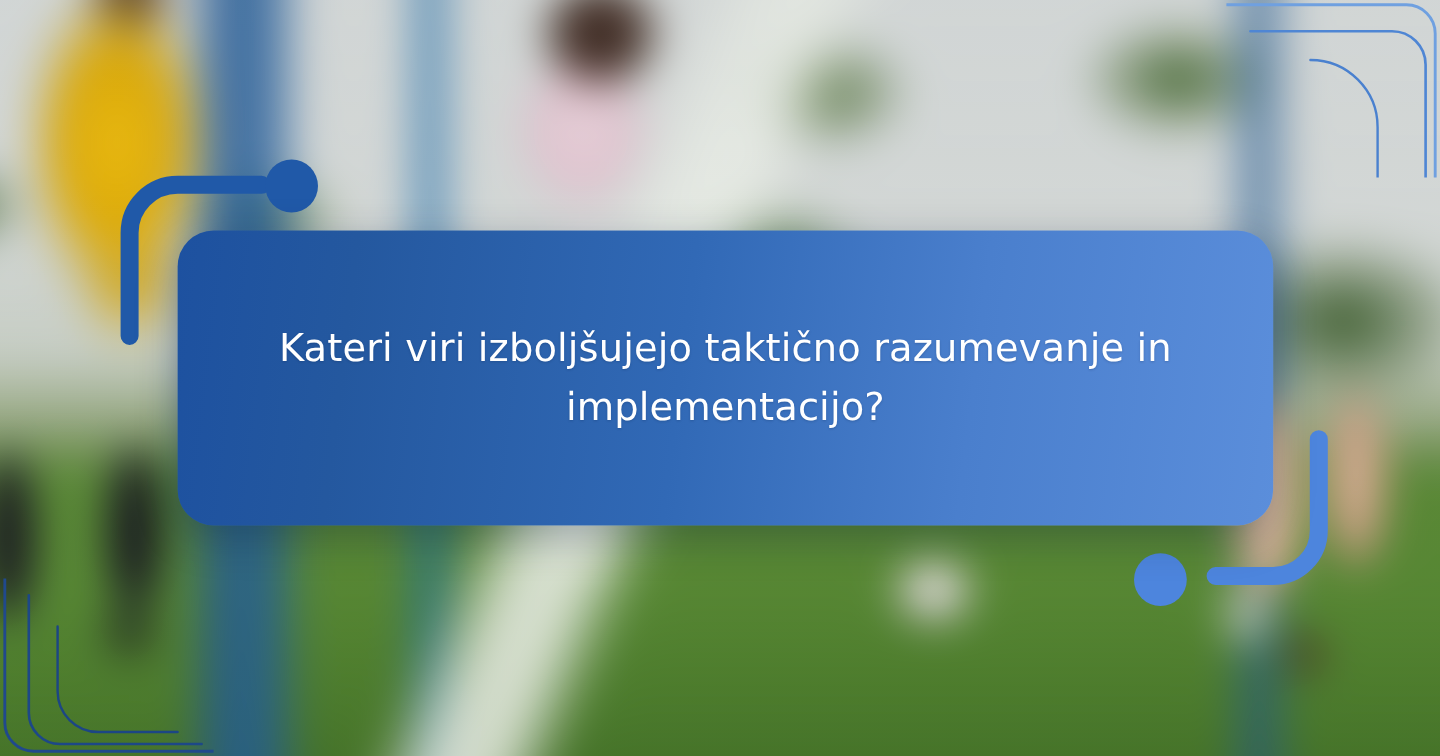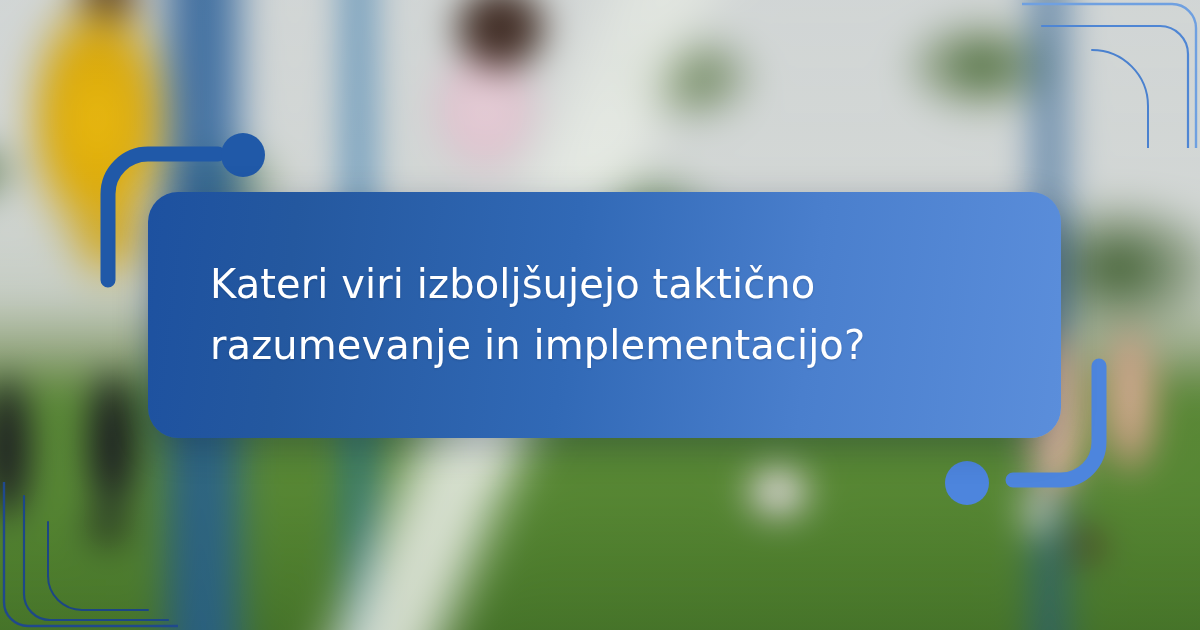--- a/index.html
+++ b/index.html
@@ -106,24 +106,24 @@
     border-radius: 30px;
     display: flex;
     align-items: center;
     justify-content: center;
     box-sizing: border-box;
     padding: 18px 62px;
     box-shadow: 0 10px 34px rgba(10,25,60,0.30);
   }
   .question-text {
     color: #ffffff;
-    font-size: 40px;
+    font-size: 32px;
     line-height: 1.52;
     font-weight: 400;
-    text-align: left;
+    text-align: center;
     letter-spacing: 0.1px;
     max-width: 790px;
     text-shadow: 0 1px 2px rgba(10,30,70,0.22);
   }
 </style>
 </head>
 <body>
 
 <div id="stage">
 

